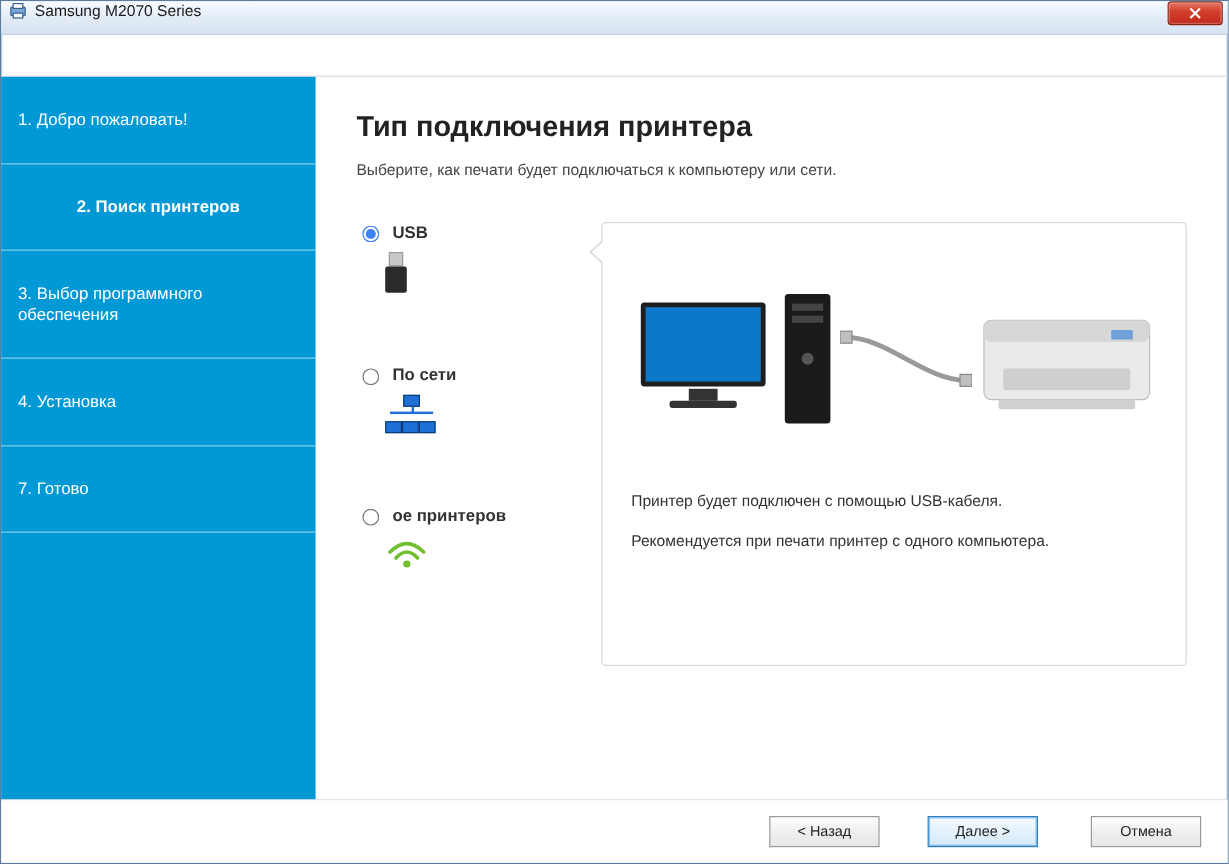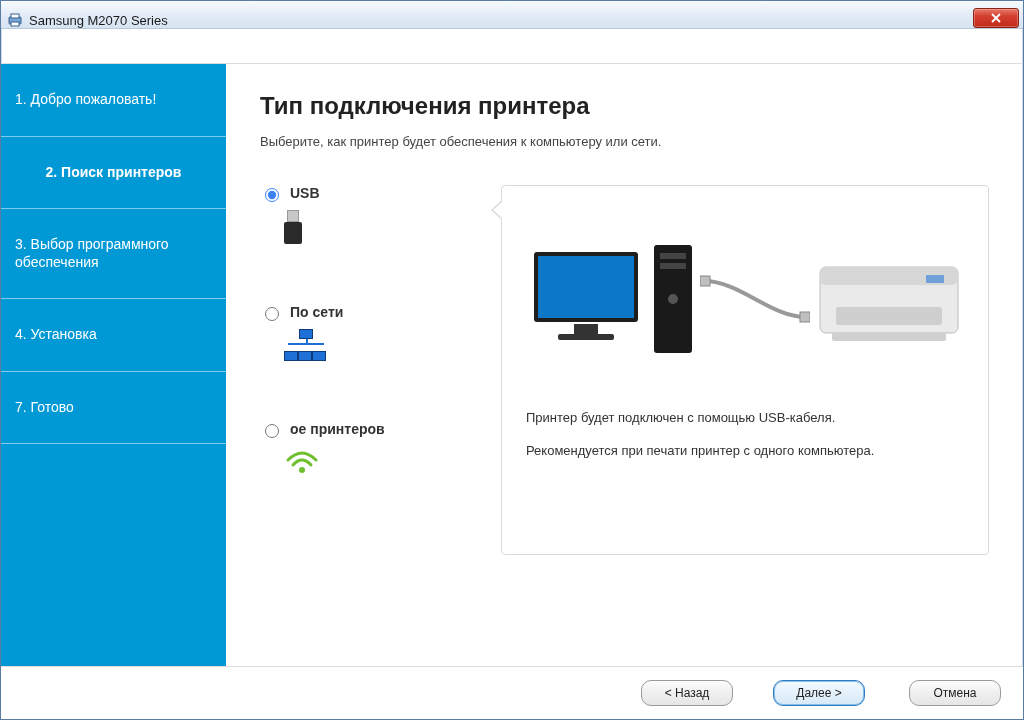--- a/index.html
+++ b/index.html
@@ -15,21 +15,21 @@
     width: 100%; height: 100%;
     display: flex; flex-direction: column;
     border: 1px solid #5a7ca0;
     box-shadow: inset 0 0 0 1px #c7d7e6;
     background: linear-gradient(#eaf2fb,#fff 6px,#fff);
   }
   .titlebar {
     height: 28px;
     background: linear-gradient(#f7fbff,#e3ecf7 50%,#d6e3f1);
     border-bottom: 1px solid #b9c9dc;
-    display: flex; align-items: flex-end;
+    display: flex; align-items: flex-start;
     padding: 0 4px 0 6px;
   }
   .titlebar .icon { width:16px;height:16px;margin-right:6px; }
   .titlebar .title { color:#1a1a1a; font-size: 13px; }
   .titlebar .spacer { flex:1; }
   .close-btn {
     width: 46px; height: 20px;
     background: linear-gradient(#e67a6a,#d43f2e 40%,#c12a1a);
     border:1px solid #8a2316; border-radius: 3px;
     display:flex;align-items:center;justify-content:center;
@@ -79,21 +79,20 @@
   .opt .opt-icon{ margin-left:24px; }
   input[type=radio]{ width:14px;height:14px; accent-color:#3b82f6;}
   .panel{
     flex:1;
     border:1px solid #d9d9d9;
     border-radius:4px;
     min-height:370px;
     padding:18px 24px;
     position:relative;
     background:#fff;
-    margin-left:37px;
   }
   .panel::before{
     content:"";
     position:absolute;
     left:-11px; top:14px;
     width:0;height:0;
     border-top:10px solid transparent;
     border-bottom:10px solid transparent;
     border-right:11px solid #d9d9d9;
   }
@@ -115,21 +114,21 @@
   .footer{
     height:52px;
     display:flex; align-items:center; justify-content:flex-end;
     gap:12px; padding-right:22px;
     background:#fff;
   }
   .btn{
     min-width:92px; height:26px;
     padding:0 14px;
     background:linear-gradient(#fdfdfd,#efefef 50%,#e6e6e6);
-    border:1px solid #9a9a9a; border-radius:10px;
+    border:1px solid #9a9a9a; border-radius:0;
     font-size:12px; color:#222;
     display:flex;align-items:center;justify-content:center;
   }
   .btn.primary{
     border:1px solid #2f7cc0;
     box-shadow: inset 0 0 0 1px rgba(91,170,230,.7);
     background:linear-gradient(#f4faff,#e4f1fb 50%,#d6e9f7);
     margin-left:28px;
   }
   .gap{ width:20px; }
@@ -176,21 +175,21 @@
     <div class="sidebar">
       <div class="sidebar-item"><span>1. Добро пожаловать!</span></div>
       <div class="sidebar-item active"><span>2. Поиск принтеров</span></div>
       <div class="sidebar-item"><span>3. Выбор программного обеспечения</span></div>
       <div class="sidebar-item"><span>4. Установка</span></div>
       <div class="sidebar-item"><span>7. Готово</span></div>
     </div>
 
     <div class="content">
       <div class="page-title">Тип подключения принтера</div>
-      <div class="page-sub">Выберите, как принтер будет обеспечения к компьютеру или сети.</div>
+      <div class="page-sub">Выберите, как печати будет подключаться к компьютеру или сети.</div>
 
       <div class="layout">
         <div class="options">
 
           <div class="opt">
             <div class="opt-row">
               <input type="radio" name="conn" checked="" style="">
               <label>USB</label>
             </div>
             <div class="opt-icon">

